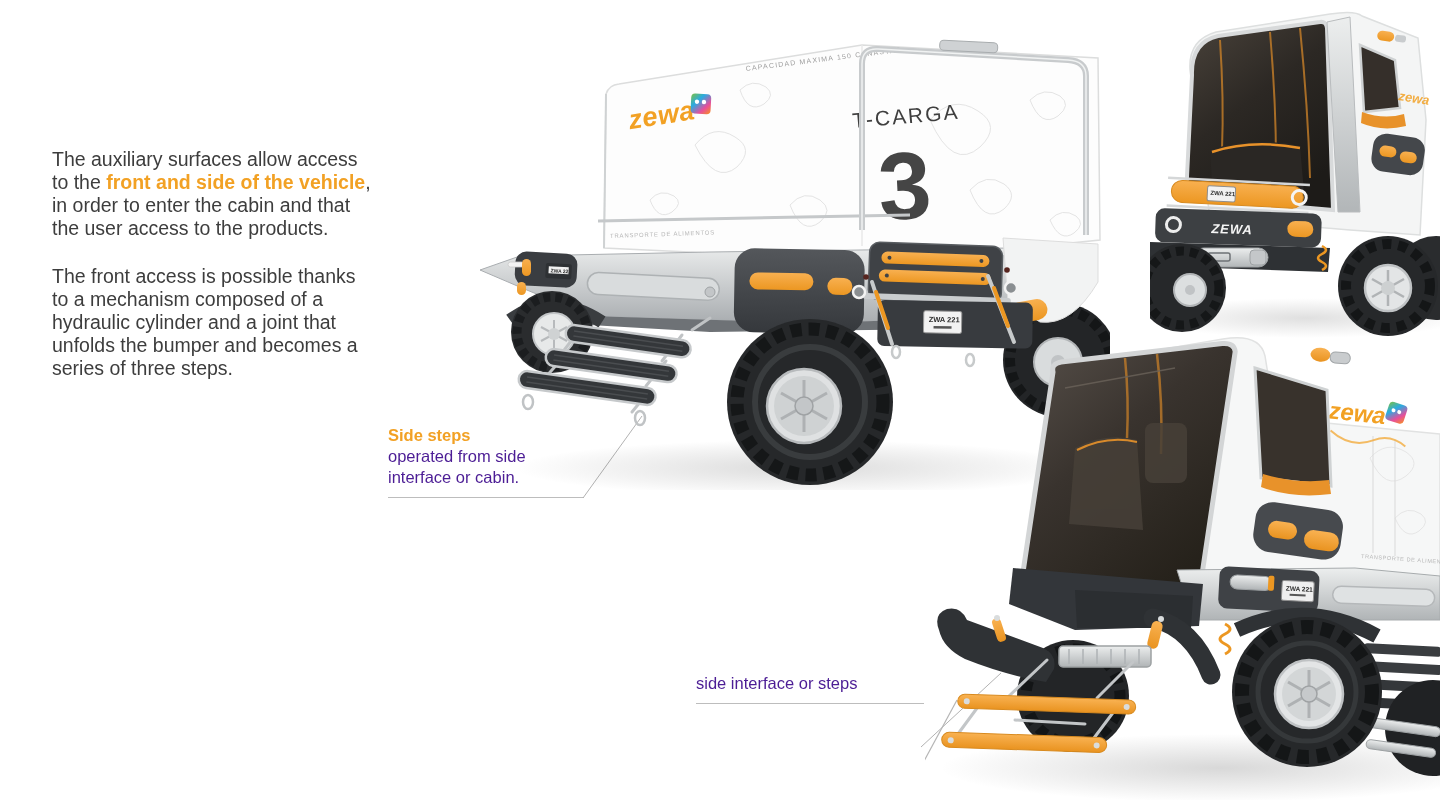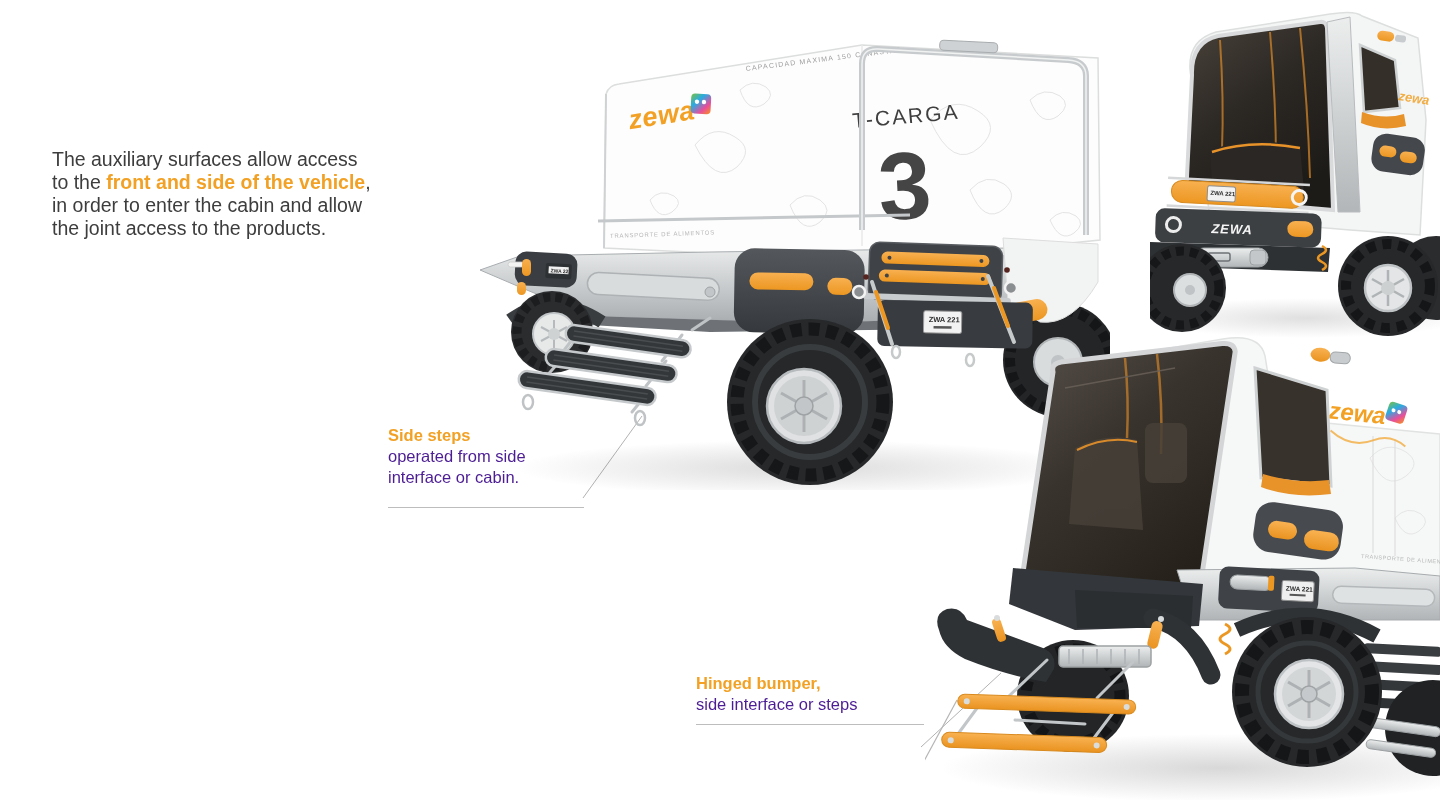--- a/index.html
+++ b/index.html
@@ -8,54 +8,54 @@
   
   .page-title{position:absolute;left:52px;top:52px;font-size:21px;letter-spacing:7px;
               color:#161616;font-weight:500;white-space:nowrap;}
   .copy{position:absolute;left:52px;top:148px;width:322px;}
   .copy p{margin:0 0 25px 0;font-size:19.5px;line-height:23px;color:#3d3d3d;font-weight:400;}
   .hl{color:#F2A124;font-weight:700;}
   
   .callout{position:absolute;border-bottom:1px solid #bdbdbd;}
   .callout-title{font-size:16.5px;line-height:21px;font-weight:700;color:#F2A124;}
   .callout-line{font-size:16.5px;line-height:21px;font-weight:500;color:#4c1d95;}
-  .callout-steps{left:388px;top:425px;width:196px;padding-bottom:19px;}
+  .callout-steps{left:388px;top:425px;width:196px;padding-bottom:9px;}
   .callout-bumper{left:696px;top:673px;width:228px;padding-bottom:9px;}
   .leader{position:absolute;pointer-events:none;}
   .leader-steps{left:581px;top:413px;}
   .leader-bumper{left:919px;top:669px;}
   
   .render{position:absolute;}
   .render-main{left:410px;top:30px;}
   .render-topright{left:1150px;top:0px;}
   .render-bottomright{left:925px;top:328px;}
   svg text{font-family:"Liberation Sans",sans-serif;}
   .script{font-style:italic;font-weight:bold;}
 </style>
 </head>
 <body>
 
 <div class="canvas">
 
 
   <div class="copy">
-    <p><span>The auxiliary surfaces allow access to the </span><span class="hl">front and side of the vehicle</span><span>, in order to enter the cabin and allow the joint access to the products.</span></p>
+    <p><span>The auxiliary surfaces allow access to the </span><span class="hl">front and side of the vehicle</span><span>, in order to enter the cabin and that the user access to the products.</span></p>
+    <p>The front access is possible thanks to a mechanism composed of a hydraulic cylinder and a joint that unfolds the bumper and becomes a series of three steps.</p>
   </div>
 
   <div class="callout callout-steps">
     <div class="callout-title">Side steps</div>
     <div class="callout-line">operated from side</div>
     <div class="callout-line">interface or cabin.</div>
   </div>
   <svg class="leader leader-steps" width="64" height="88">
     <line x1="2" y1="85" x2="61" y2="3" stroke="#b3b3b3" stroke-width="1"></line>
   </svg>
 
   <div class="callout callout-bumper">
-    <div class="callout-title">Hinged bumper,</div>
     <div class="callout-line">side interface or steps</div>
   </div>
   <svg class="leader leader-bumper" width="86" height="82">
     <line x1="2" y1="78" x2="82" y2="4" stroke="#b3b3b3" stroke-width="1"></line>
   </svg>
 
   <svg class="render render-main" width="700" height="460" viewBox="0 0 700 460">
     <defs>
       <linearGradient id="silA" x1="0" y1="0" x2="0" y2="1">
         <stop offset="0" stop-color="#e9ebeb"></stop>

